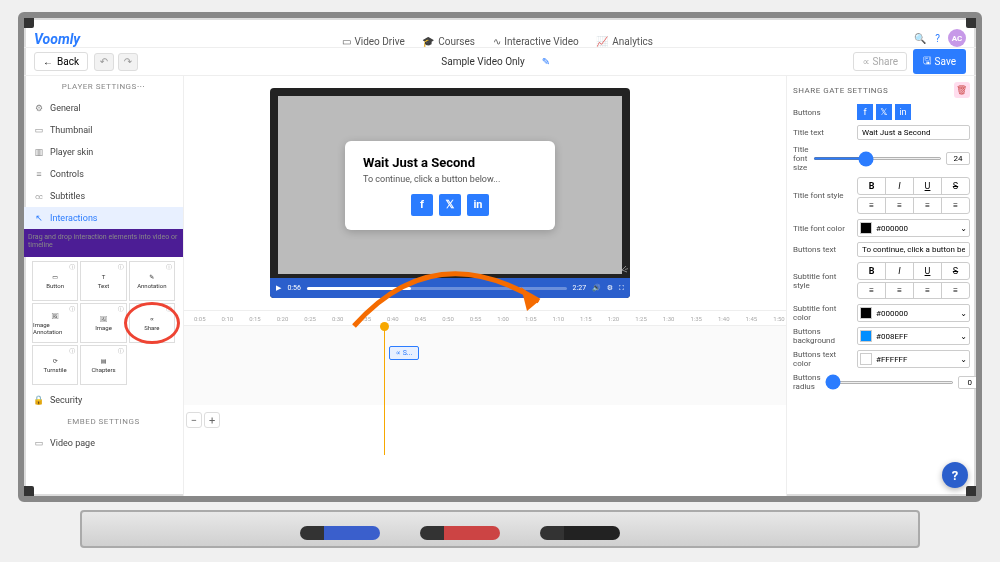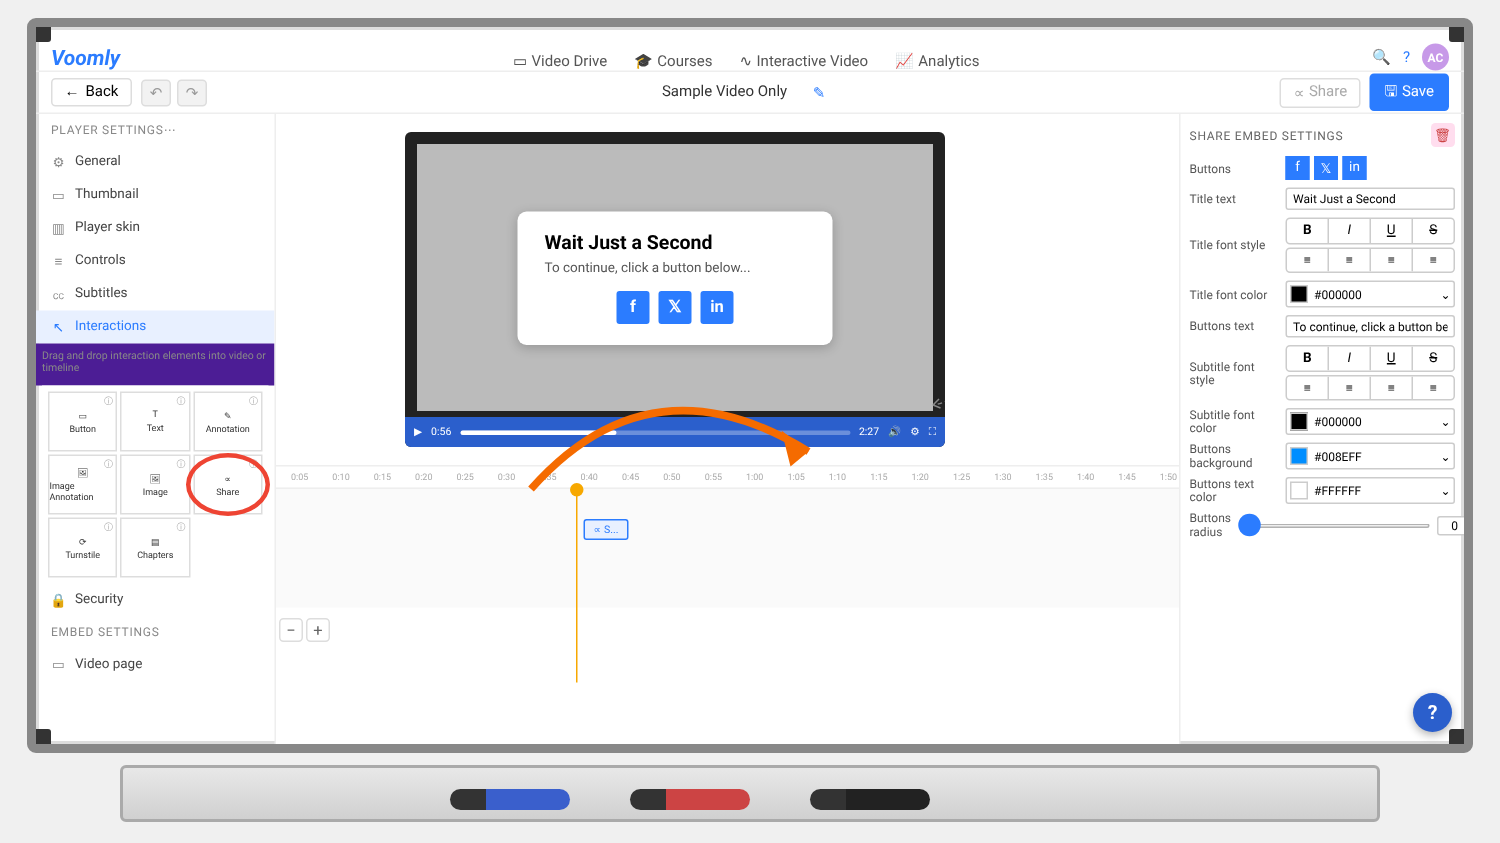--- a/index.html
+++ b/index.html
@@ -24,21 +24,21 @@
 .back-btn{display:flex;align-items:center;gap:4px;border:1px solid #ddd;border-radius:3px;padding:3px 8px;cursor:pointer}
 .undo-redo{display:flex;gap:4px;margin-left:6px}
 .undo-redo div{width:20px;height:18px;background:#f2f2f2;border:1px solid #ddd;border-radius:3px;display:flex;align-items:center;justify-content:center;color:#999;font-size:10px}
 .title-center{margin:0 auto;display:flex;align-items:center;gap:17px;color:#333}
 .edit-pen{color:#2b7cff}
 .share-btn{border:1px solid #ddd;border-radius:3px;padding:3px 8px;color:#aaa;display:flex;align-items:center;gap:3px}
 .save-btn{background:#2b7cff;color:#fff;border-radius:3px;padding:4px 10px;display:flex;align-items:center;gap:3px;margin-left:6px;font-size:10px}
 
 .main{display:flex;height:calc(100% - 58px)}
 .sidebar{width:160px;border-right:1px solid #eee;font-size:9px;overflow-y:auto}
-.side-header{padding:6px 10px;color:#888;font-size:8px;letter-spacing:.5px;display:flex;justify-content:flex-start}
+.side-header{padding:6px 10px;color:#888;font-size:8px;letter-spacing:.5px;display:flex;justify-content:center}
 .side-item{padding:6px 10px;display:flex;align-items:center;gap:6px;color:#444;cursor:pointer}
 .side-item.active{background:#e8f0ff;color:#2b7cff}
 .side-icon{width:10px;height:10px;display:inline-flex;align-items:center;justify-content:center;font-size:9px;color:#888}
 .side-item.active .side-icon{color:#2b7cff}
 .interactions-hint{padding:4px 4px 8px;font-size:7px;color:#888;background:#4c1d95}
 .interact-grid{display:grid;grid-template-columns:repeat(3,1fr);gap:2px;padding:4px;background:#fff;margin:0 4px}
 .interact-cell{border:1px solid #ddd;height:40px;display:flex;flex-direction:column;align-items:center;justify-content:center;gap:2px;font-size:6px;color:#333;position:relative;cursor:grab}
 .interact-cell .info{position:absolute;top:1px;right:2px;font-size:6px;color:#aaa}
 .interact-cell.highlighted{position:relative}
 .red-circle{position:absolute;width:56px;height:42px;border:3px solid #e43;border-radius:50%;pointer-events:none;z-index:5}
@@ -289,38 +289,45 @@
         </div>
         <div class="zoom-ctrl">
           <div>−</div>
           <div>+</div>
         </div>
       </div>
     </div>
 
     <div class="rightpanel">
       <div class="rp-header">
-          <span>SHARE EMBED SETTINGS</span>
+          <span>SHARE GATE SETTINGS</span>
           <div class="trash">🗑</div>
         </div>
 
       <div class="rp-row">
           <div class="rp-label">Buttons</div>
         <div class="rp-social">
           <div class="on">f</div>
           <div class="on">𝕏</div>
           <div class="on">in</div>
         </div>
       </div>
 
       <div class="rp-row">
           <div class="rp-label">Title text</div>
           <div class="rp-ctrl"><input class="rp-input" value="Wait Just a Second" style=""></div>
         </div>
 
+      <div class="rp-row">
+          <div class="rp-label">Title font size</div>
+          <div class="rp-ctrl rp-slider">
+            <input type="range" min="8" max="48" value="24" style="">
+            <input class="rp-num" value="24" style="">
+          </div>
+        </div>
 
       <div class="rp-row">
           <div class="rp-label">Title font style</div>
           <div class="rp-ctrl">
         <div class="btn-group">
               <div><b>B</b></div>
               <div><i>I</i></div>
               <div><u>U</u></div>
               <div><s>S</s></div>
             </div>

